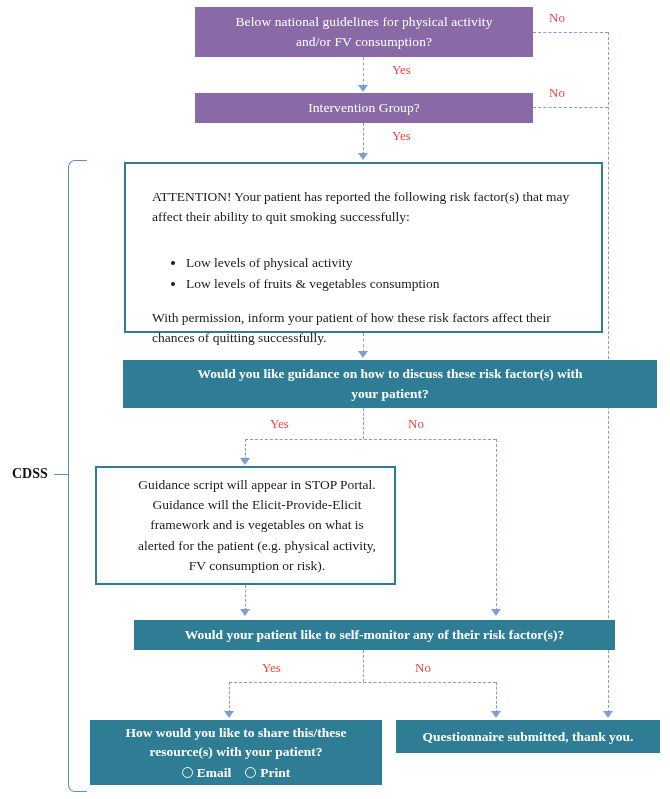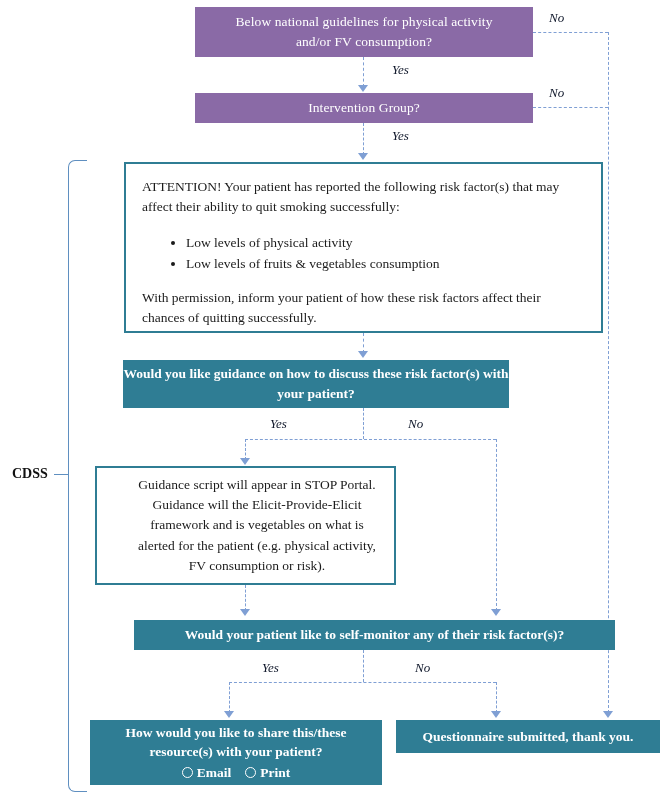--- a/index.html
+++ b/index.html
@@ -52,21 +52,21 @@
   }
   .node-white.left {
     text-align: left;
     align-items: flex-start;
     justify-content: flex-start;
     padding: 11px 14px 10px 14px;
   }
   .node-white.centered {
     padding: 8px 10px;
   }
-  .node-white p { margin: 2px; }
+  .node-white p { margin: 12px; }
   .node-white p.gap { margin-top: 13px; }
   .bullets {
     margin: 13px 0 0 0;
     padding: 0 0 0 46px;
     list-style: disc;
   }
   .bullets li { margin: 0 0 1px 0; }
   .cline { display: block; }
 
   
@@ -101,23 +101,22 @@
   }
   .arrow {
     position: absolute;
     width: 0; height: 0;
     border-left: 5px solid transparent;
     border-right: 5px solid transparent;
     border-top: 7px solid #7f9fd4;
   }
   .edge-label {
     position: absolute;
-    font-style: italic;
     font-size: 13px;
-    color: #0f172a;
+    color: #ef4444;
     white-space: nowrap;
   }
 
   
   .bracket {
     position: absolute;
     border: 1.5px solid #5f8fc0;
     border-right: none;
     background: transparent;
     border-radius: 7px 0 0 7px;
@@ -175,21 +174,21 @@
     <ul class="bullets">
       <li>Low levels of physical activity</li>
       <li>Low levels of fruits &amp; vegetables consumption</li>
     </ul>
     <p class="gap">With permission, inform your patient of how these risk factors affect their chances of quitting successfully.</p>
   </div>
 
   <div class="vline" style="left:363px; top:333px; height:20px;"></div>
   <div class="arrow" style="left:358px; top:351px;"></div>
 
-  <div class="node node-teal" style="left:123px; top:360px; width:386px; height:48px;">
+  <div class="node node-teal" style="left:123px; top:360px; width:534px; height:48px;">
     <span class="cline">Would you like guidance on how to discuss these risk factor(s) with</span>
     <span class="cline">your patient?</span>
   </div>
 
   <div class="vline" style="left:363px; top:408px; height:31px;"></div>
   <div class="hline" style="left:245px; top:439px; width:251px;"></div>
   <div class="vline" style="left:245px; top:439px; height:21px;"></div>
   <div class="arrow" style="left:240px; top:458px;"></div>
   <div class="vline" style="left:496px; top:439px; height:172px;"></div>
   <div class="arrow" style="left:491px; top:609px;"></div>

